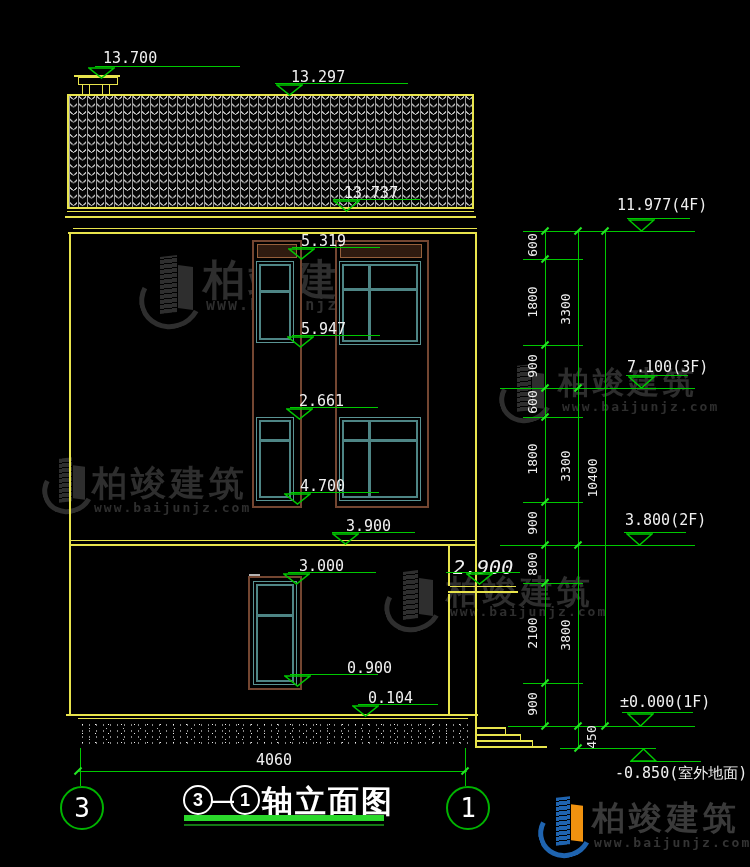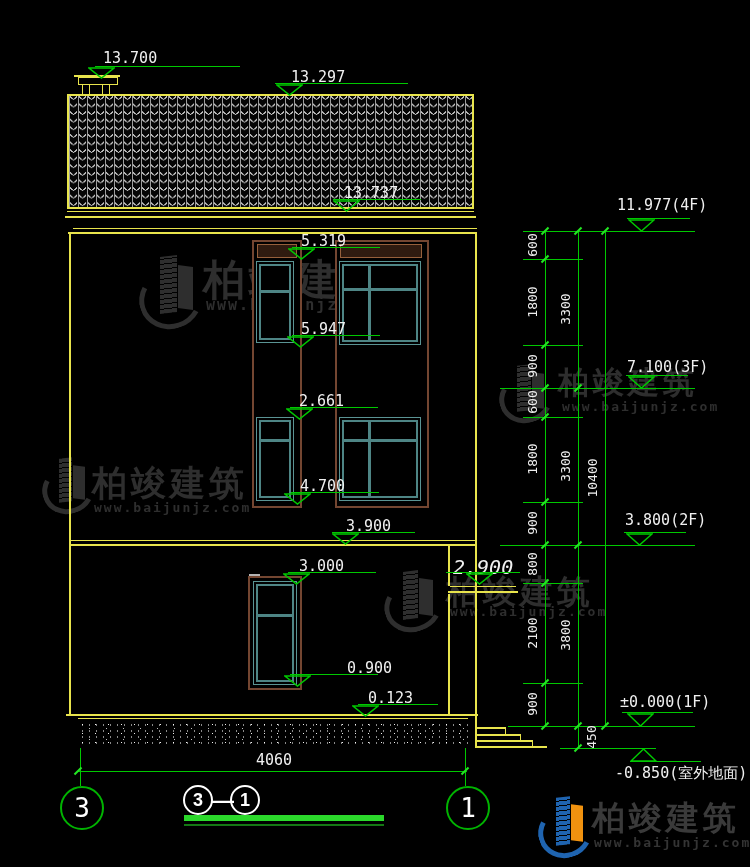--- a/index.html
+++ b/index.html
@@ -225,21 +225,21 @@
   <svg class="tri" style="left:283px;top:573px;" width="27" height="12">
       <polygon points="1,1 26,1 13.5,11" fill="none" stroke="#00c800" stroke-width="1.5"></polygon>
     </svg>
 
   <div class="wtxt" style="left:299px;top:659px;margin-left:48px;">0.900</div>
   <div class="lvl-line" style="left:290px;top:674px;width:88px;"></div>
   <svg class="tri" style="left:284px;top:675px;" width="27" height="12">
       <polygon points="1,1 26,1 13.5,11" fill="none" stroke="#00c800" stroke-width="1.5"></polygon>
     </svg>
 
-  <div class="wtxt" style="left:368px;top:689px;">0.123</div>
+  <div class="wtxt" style="left:368px;top:689px;">0.104</div>
   <div class="lvl-line" style="left:358px;top:704px;width:80px;"></div>
   <svg class="tri" style="left:352px;top:705px;" width="27" height="12">
       <polygon points="1,1 26,1 13.5,11" fill="none" stroke="#00c800" stroke-width="1.5"></polygon>
     </svg>
 
   <div class="wtxt" style="left:453px;top:555px;font-size:20px;font-style:italic;">2.900</div>
   <div class="lvl-line" style="left:446px;top:572px;width:74px;"></div>
   <svg class="tri" style="left:466px;top:573px;" width="27" height="12">
       <polygon points="1,1 26,1 13.5,11" fill="none" stroke="#00c800" stroke-width="1.5"></polygon>
     </svg>
@@ -327,20 +327,21 @@
   <div class="gh" style="left:78px;top:771px;width:389px;"></div>
   <div class="tick" style="left:73px;top:770px;"></div>
   <div class="tick" style="left:460px;top:770px;"></div>
   <div class="wtxt" style="left:256px;top:751px;">4060</div>
   <div class="axis" style="left:60px;top:786px;">3</div>
   <div class="axis" style="left:446px;top:786px;">1</div>
 
   <div class="tc" style="left:183px;top:785px;">3</div>
   <div class="title-dash" style="left:212px;top:788px;">—</div>
   <div class="tc" style="left:230px;top:785px;">1</div>
+  <div class="title-zh" style="left:262px;top:781px;">轴立面图</div>
   <div style="position:absolute;left:184px;top:815px;width:200px;height:6px;background:#2bd82b;"></div>
   <div style="position:absolute;left:184px;top:824px;width:200px;height:2px;background:#147814;"></div>
 
   <span class="wmlogo color" style="left:542px;top:797px;width:46px;height:58px;">
       <span class="sw"></span>
       <span class="b1"></span>
       <span class="b2"></span>
     </span>
   <div class="ft-zh" style="left:592px;top:796px;">柏竣建筑</div>
   <div class="ft-en" style="left:594px;top:835px;">www.baijunjz.com</div>

